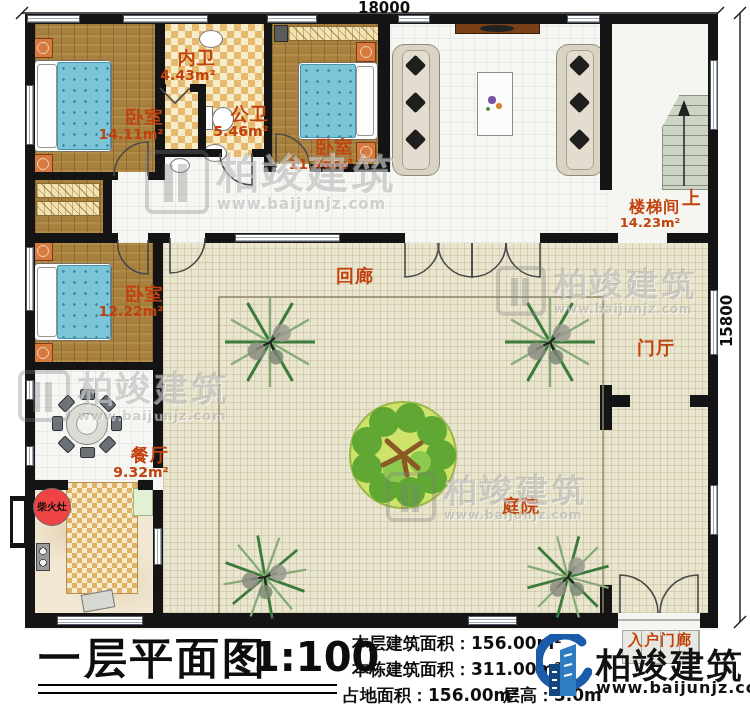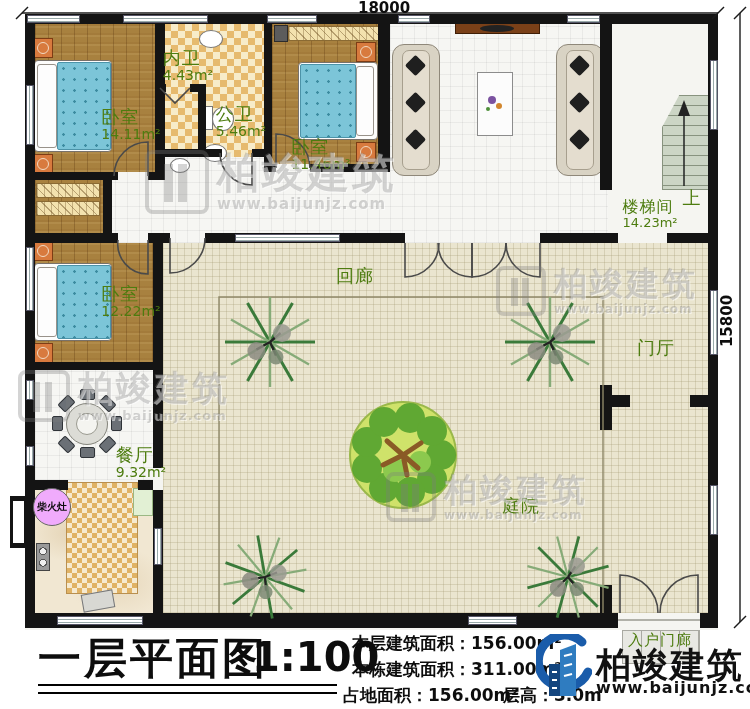--- a/index.html
+++ b/index.html
@@ -41,40 +41,40 @@
   .pill{position:absolute;width:15px;height:15px;background:#1f1f1f;border-radius:2px;transform:rotate(45deg);}
   .ctable{background:#fcfcfc;border:1.5px solid #8c8c8c;}
   .oval{background:#fff;border:1.5px solid #777;border-radius:50%;}
   .chair{width:15px;height:11px;background:#6b7076;border:1px solid #2f3338;border-radius:2px;}
   .stairs{background:#ccd5c5;border:1px solid #88937f;
     background-image:repeating-linear-gradient(180deg,transparent 0 9px,#88937f 9px 10px);
     clip-path:polygon(0 34%,36% 0,100% 0,100% 100%,0 100%);}
   .steps{background:#e8e8e3;border:1px solid #a9a9a2;
     background-image:repeating-linear-gradient(90deg,transparent 0 18px,#a9a9a2 18px 19px);}
   
-  .lbl{position:absolute;transform:translateX(-50%);text-align:left;font-weight:400;line-height:1.12;white-space:nowrap;color:#4d7c0f;}
+  .lbl{position:absolute;transform:translateX(-50%);text-align:right;font-weight:700;line-height:1.12;white-space:nowrap;color:#c2410c;}
   .lbl .nm{display:block;font-size:18px;letter-spacing:1px;}
   .lbl .ar{display:block;font-size:14px;}
   .lbl.sm .nm{font-size:16px;} .lbl.sm .ar{font-size:13px;}
   .dimtxt{position:absolute;font-size:15px;font-weight:700;}
   
   .wm{position:absolute;display:flex;align-items:center;gap:8px;color:rgba(125,125,125,.33);
     text-shadow:1px 1px 0 rgba(255,255,255,.55);pointer-events:none;}
   .wm .glyph{border:4px solid currentColor;border-radius:8px;position:relative;}
   .wm .glyph i{position:absolute;top:18%;bottom:14%;width:16%;background:currentColor;}
   .wm .chars{font-weight:700;letter-spacing:3px;line-height:1;}
   .wm .url{font-weight:600;letter-spacing:1px;margin-top:3px;line-height:1;}
   
   .titlecn{position:absolute;font-size:43px;font-weight:600;letter-spacing:3px;}
   .titlescale{position:absolute;font-size:40px;font-weight:600;}
   .dbl{position:absolute;height:6px;border-top:2.5px solid #000;border-bottom:2px solid #000;}
   .stat{position:absolute;font-size:17px;font-weight:700;white-space:nowrap;}
   .brandname{position:absolute;font-size:35px;font-weight:900;letter-spacing:2px;color:#111;}
   .brandurl{position:absolute;font-size:16px;font-weight:800;letter-spacing:1px;color:#111;}
-  .stovec{position:absolute;background:#f0abfc;border:1.5px solid #666;border-radius:50%;
+  .stovec{position:absolute;background:#ef4444;border:1.5px solid #666;border-radius:50%;
     display:flex;align-items:center;justify-content:center;font-size:10px;font-weight:700;}
   svg.overlay{position:absolute;left:0;top:0;pointer-events:none;}
 </style>
 </head>
 <body>
 
 <div id="canvas">
 
   <div class="abs base" style="left:25px;top:14px;width:693px;height:616px"></div>
   <div class="abs tile" style="left:390px;top:24px;width:218px;height:219px"></div>

